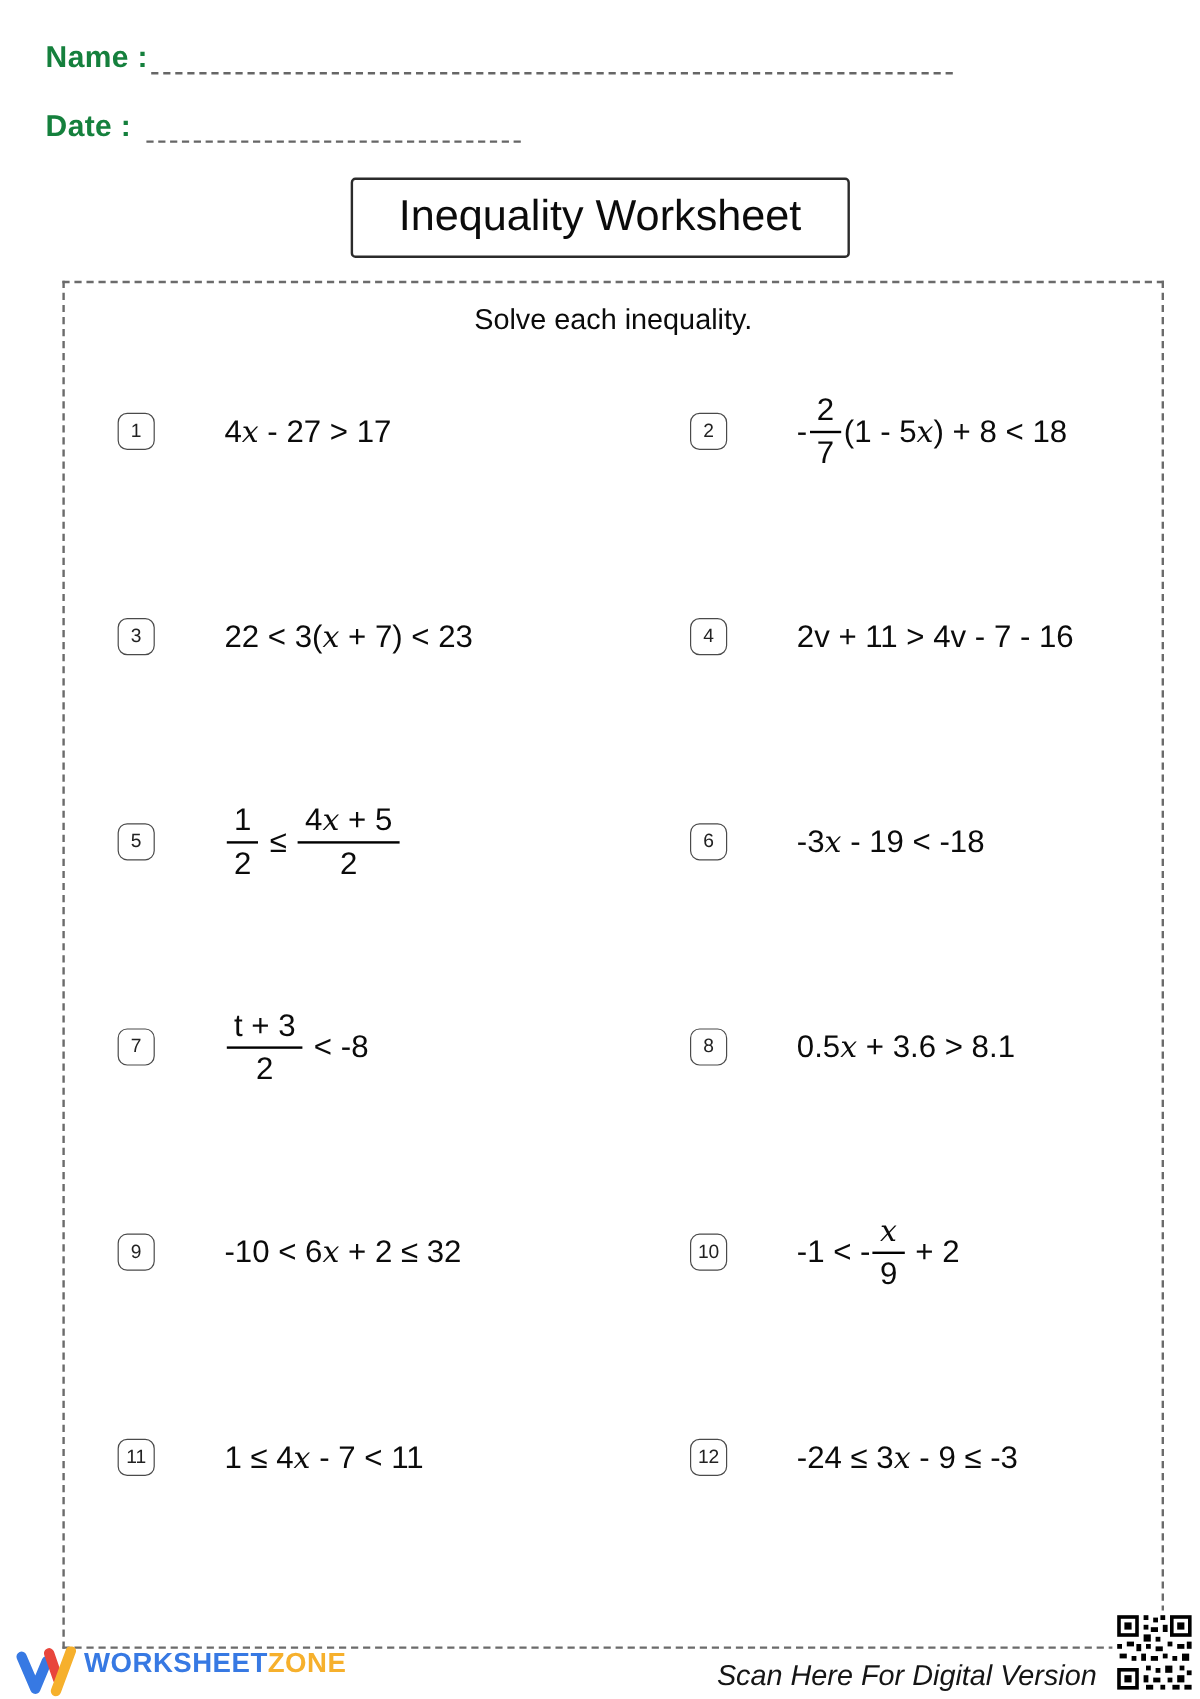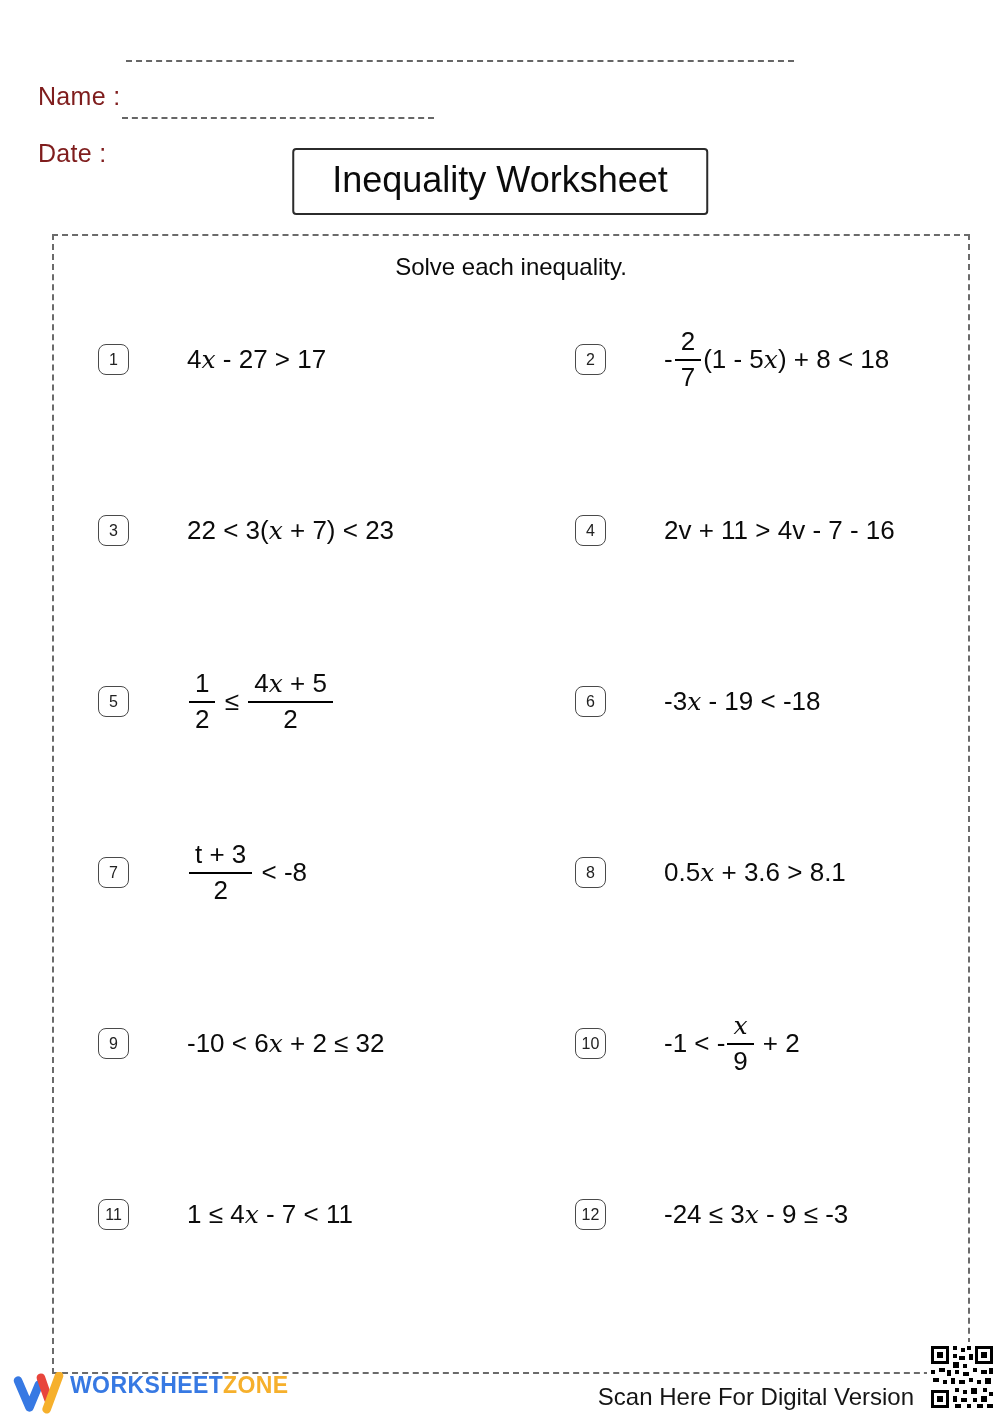--- a/index.html
+++ b/index.html
@@ -1,20 +1,20 @@
 <!DOCTYPE html>
 <html><head>
 <meta charset="utf-8">
 <style>
   * { margin:0; padding:0; box-sizing:border-box; }
   body { background:#fff; font-family:"Liberation Sans", sans-serif; color:#111; }
   .page { position:relative; width:1000px; height:1416px; background:#fff; overflow:hidden; }
 
   
-  .field-label { position:absolute; font-size:25px; font-weight:normal; color:#7f1d1d; letter-spacing:0.3px;margin-top:48px; }
+  .field-label { position:absolute; font-size:25px; font-weight:bold; color:#15803d; letter-spacing:0.3px; }
   .name-label { left:38px; top:34px; }
   .date-label { left:38px; top:91px;text-align:right; }
   .dash-line { position:absolute; height:24px; border-bottom:2px dashed #666; }
   .name-line { left:126px; top:38px; width:668px; }
   .date-line { left:122px; top:95px; width:312px; }
 
   .title-box { position:absolute; left:50%; top:148px; transform:translateX(-50%);
     border:2px solid #2b2b2b; border-radius:4px; padding:9px 38px 12px;
     font-size:36px; color:#0b0b0b; white-space:nowrap; background:#fff; }
 
@@ -36,21 +36,21 @@
   .frac { display:inline-flex; flex-direction:column; align-items:center; text-align:center; margin:0 2px; }
   .frac .num { display:block; border-bottom:2px solid #000; padding:0 6px 2px; }
   .frac .den { display:block; padding-top:1px; }
 
   
   .brand { position:absolute; left:12px; top:1372px; display:flex; }
   .brand svg { width:54px; height:42px; }
   .brand-text { font-size:23px; font-weight:bold; letter-spacing:0.4px; margin-left:4px; }
   .brand-text .b1 { color:#3779e3; }
   .brand-text .b2 { color:#f6b02c; }
-  .scan-text { position:absolute; right:86px; top:1383px; font-size:24px; color:#151515; white-space:nowrap; }
+  .scan-text { position:absolute; right:86px; top:1383px; font-size:24px; color:#151515; white-space:nowrap;font-style:italic; }
   .qr-wrap { position:absolute; right:3px; top:1342px; width:70px; height:70px;
     background:#fff; padding:2px; border-radius:4px; }
   .qr-wrap svg { width:100%; height:100%; }
 </style>
 </head>
 <body>
 
 <div class="page">
 
   <span class="field-label name-label">Name :</span>

